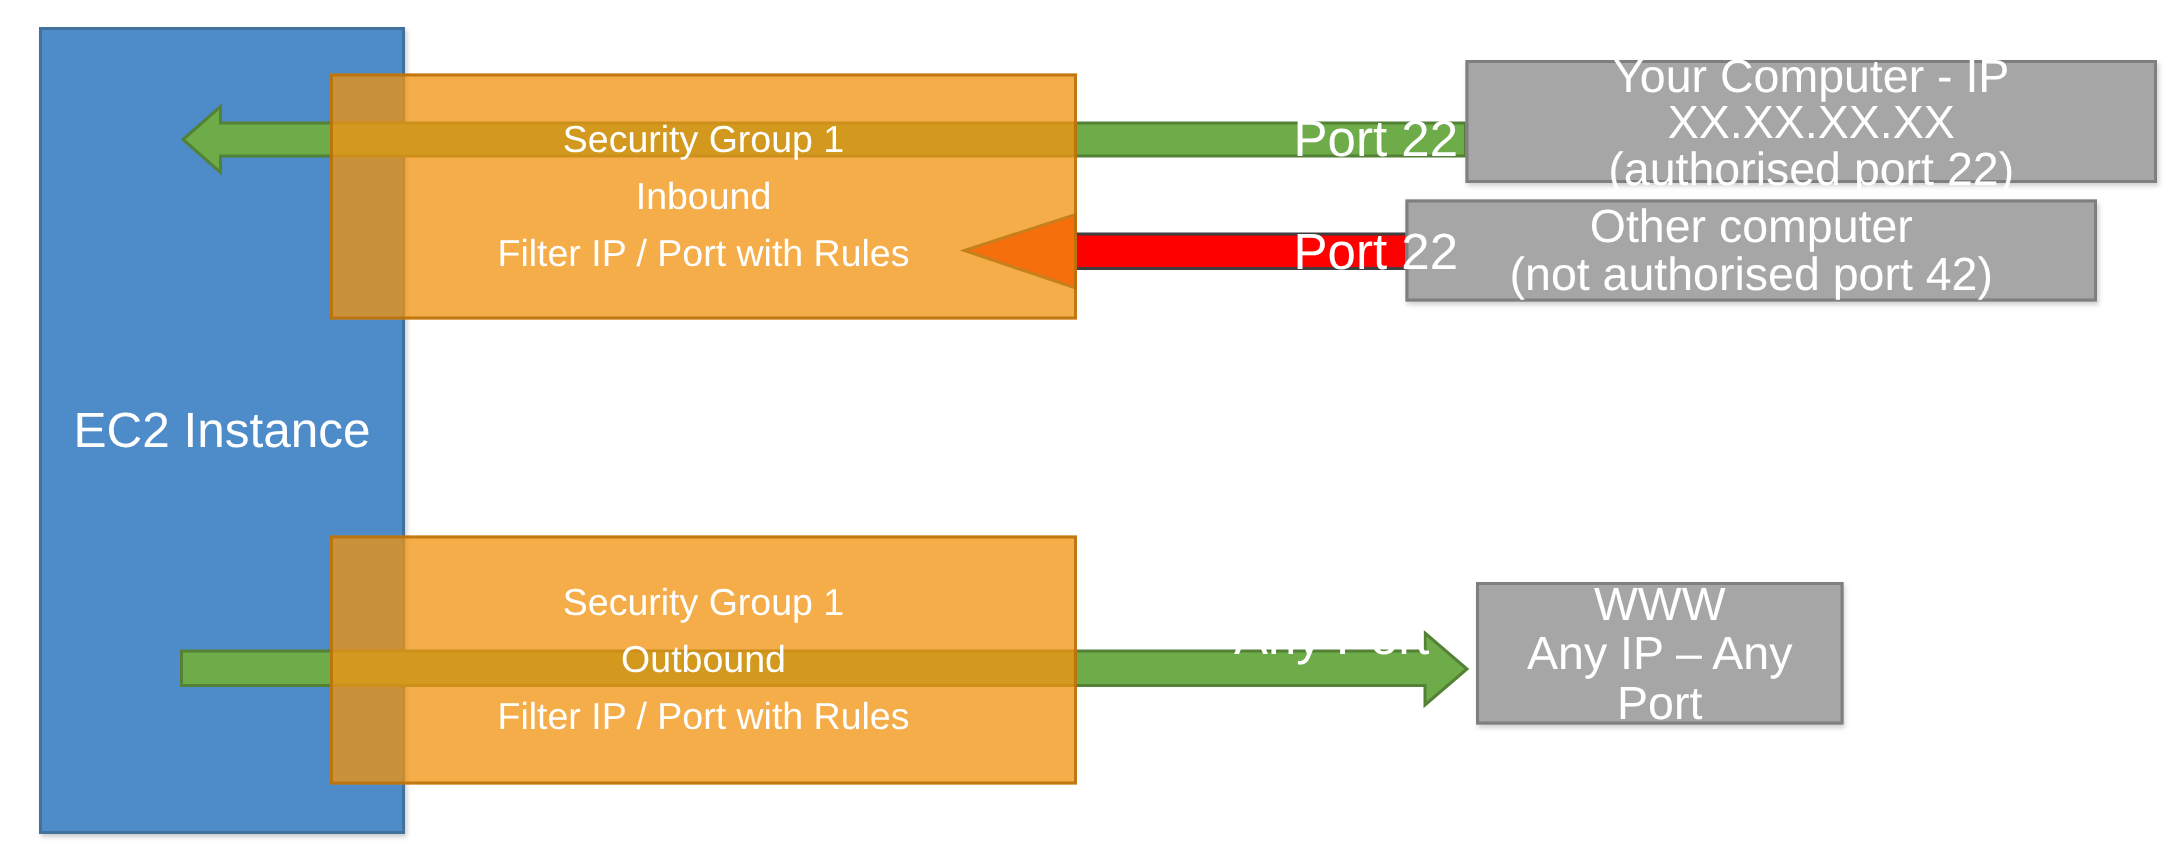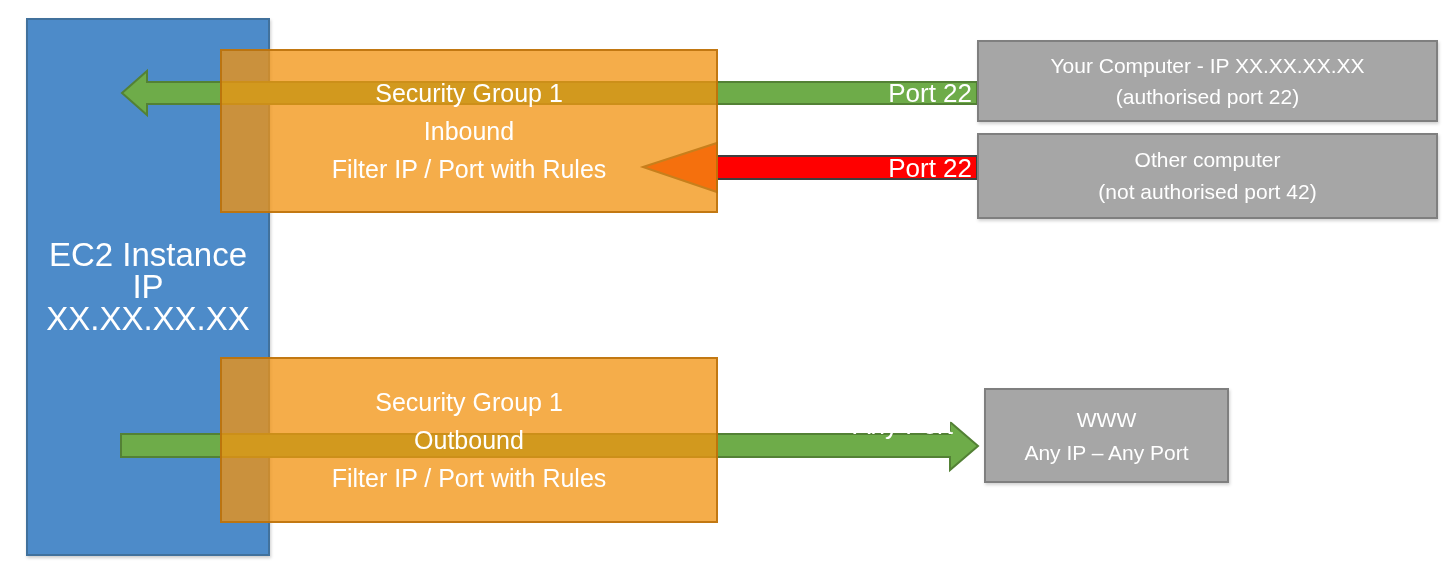--- a/index.html
+++ b/index.html
@@ -54,48 +54,47 @@
   }
   .sg-inbound  { top: 49px;  height: 164px; }
   .sg-outbound { top: 357px; height: 166px; }
 
   
   .gray-box {
     background: var(--gray);
     border: 2px solid var(--gray-border);
     box-shadow: 1px 2px 3px rgba(0,0,0,0.18);
     z-index: 2;
-    font-size: 21px;
+    font-size: 31px;
   }
   .your-computer  { left: 977px; top: 40px;  width: 461px; height: 82px; line-height: 31px; }
-  .other-computer { left: 977px; top: 133px; width: 461px; height: 86px; line-height: 32px; }
+  .other-computer { left: 937px; top: 133px; width: 461px; height: 68px; line-height: 32px; }
   .www-box        { left: 984px; top: 388px; width: 245px; height: 95px; line-height: 33px; }
 
   
   .port-label {
     position: absolute;
     z-index: 4;
     color: #ffffff;
-    font-size: 26px;
+    font-size: 34px;
     line-height: 26px;
     text-align: right;
     white-space: nowrap;
   }
   .port-inbound-allowed { left: 820px; top: 80px;  width: 152px; }
   .port-inbound-blocked { left: 820px; top: 155px; width: 152px; }
   .port-outbound        { left: 760px; top: 412px; width: 193px; }
 </style>
 </head>
 <body>
 
 <div class="canvas">
 
   <div class="box ec2-box">
     <span>EC2 Instance</span>
-    <span>IP XX.XX.XX.XX</span>
   </div>
 
   <svg class="arrows-svg" width="1446" height="578" viewBox="0 0 1446 578">
 
     <polygon points="122,93 147,71 147,82 977,82 977,104 147,104 147,115" style="fill:var(--green); stroke:var(--green-border); stroke-width:2; stroke-linejoin:miter;"></polygon>
 
     <polygon points="643,167 717,143 717,156 977,156 977,179 717,179 717,192" style="fill:var(--red); stroke:var(--red-border); stroke-width:2; stroke-linejoin:miter;"></polygon>
 
     <polygon points="121,434 950,434 950,422 978,446 950,470 950,457 121,457" style="fill:var(--green); stroke:var(--green-border); stroke-width:2; stroke-linejoin:miter;"></polygon>
   </svg>

